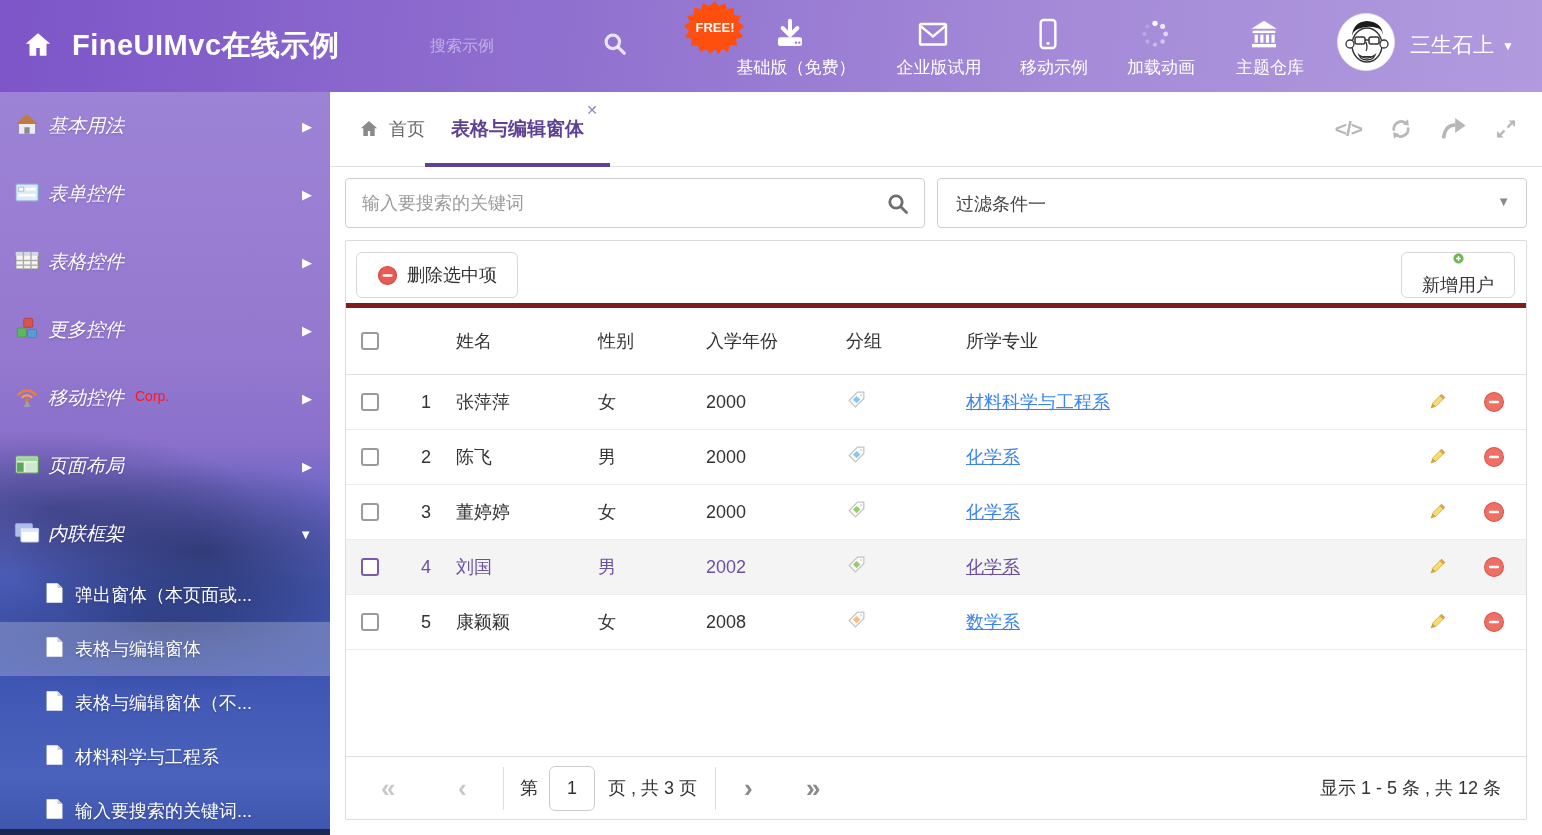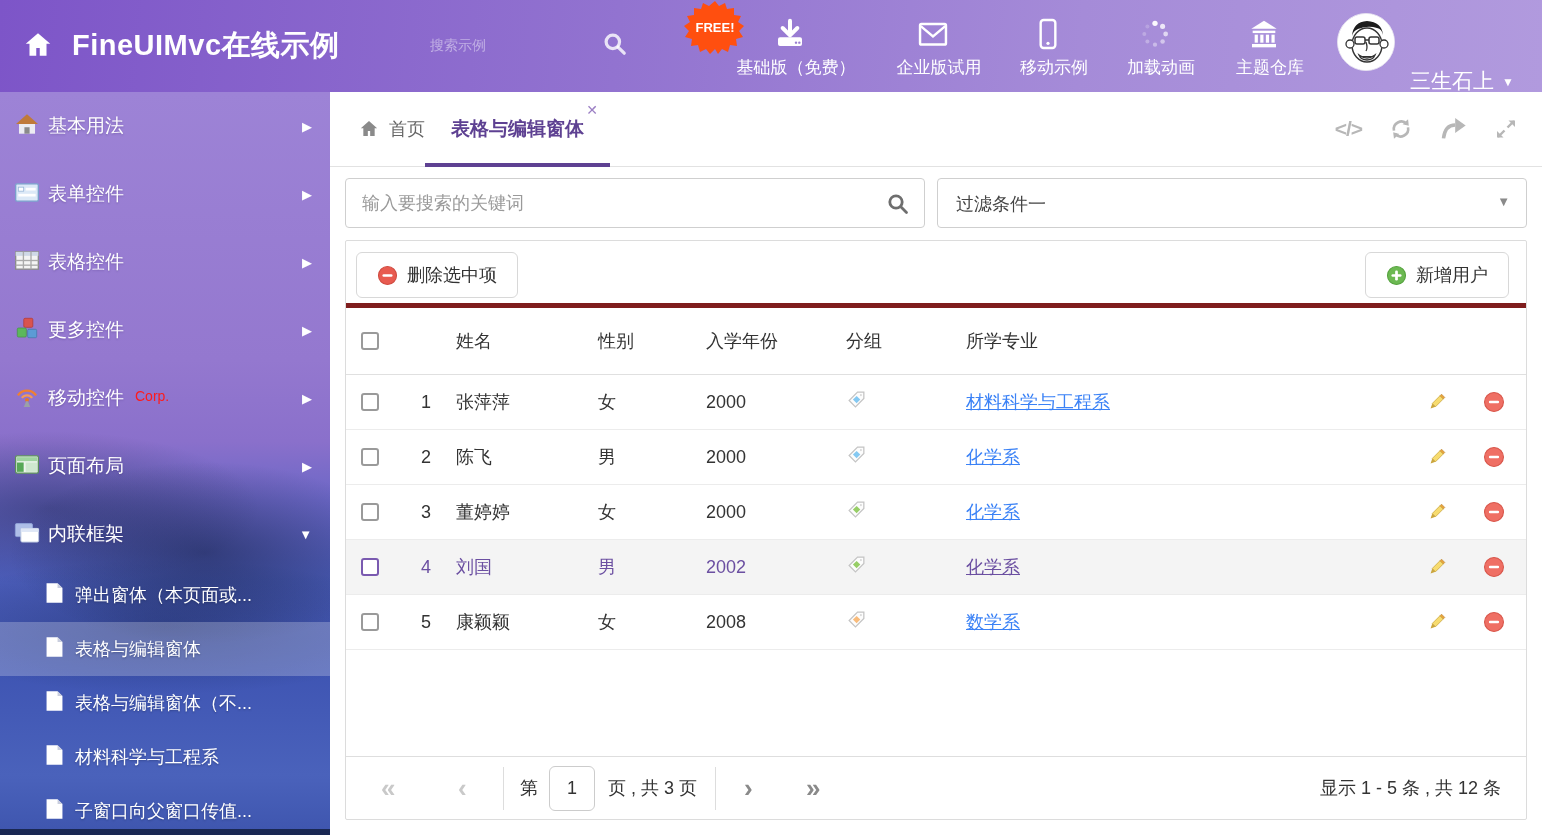--- a/index.html
+++ b/index.html
@@ -6,47 +6,47 @@
   html,body { width:1542px; height:835px; overflow:hidden; background:#fff;
     font-family:"Liberation Sans","DejaVu Sans",sans-serif; }
   .page { position:relative; width:1542px; height:835px; }
 
   
   .hdr { position:absolute; left:0; top:0; width:1542px; height:92px;
     background:linear-gradient(95deg,#7d55c8 0%,#9273d0 40%,#a58bd8 70%,#b19ade 100%); color:#fff; }
   .hdr-home { position:absolute; left:22px; top:30px; cursor:pointer; }
   .hdr-title { position:absolute; left:72px; top:26px; font-size:29px; font-weight:bold; letter-spacing:.5px; }
   .hdr-search-input { position:absolute; left:430px; top:30px; width:165px; height:32px;
-    background:transparent; border:none; outline:none; color:#fff; font-size:14px;font-family:Liberation Mono, monospace; }
+    background:transparent; border:none; outline:none; color:#fff; font-size:16px; }
   .hdr-search-input::placeholder { color:rgba(255,255,255,.45); }
   .hdr-search-icon { position:absolute; left:602px; top:31px; cursor:pointer; }
   .free-badge { position:absolute; left:682px; top:0px; width:66px; height:58px; }
   .free-badge text { font-size:13px; font-weight:bold; fill:#fff; }
   .hdr-nav { position:absolute; top:14px; display:flex; flex-direction:column; align-items:center;
     width:150px; cursor:pointer; }
   .hdr-nav .ico { height:36px; display:flex; align-items:flex-end; justify-content:center; }
   .hdr-nav .lbl { margin-top:6px; font-size:17px; color:#fff; white-space:nowrap;margin-left:12px; }
   .nav-0{left:715px;} .nav-1{left:858px;} .nav-2{left:973px;} .nav-3{left:1080px;} .nav-4{left:1189px;font-family:Liberation Serif, serif;}
   .avatar { position:absolute; left:1337px; top:13px; width:58px; height:58px; border-radius:50%;
     background:#fff; overflow:hidden; cursor:pointer; border:1px solid #e5e0f0; }
-  .hdr-user { position:absolute; left:1410px; top:31px; font-size:21px; color:#fff; cursor:pointer;margin-top:36px; }
+  .hdr-user { position:absolute; left:1410px; top:31px; font-size:21px; color:#fff; cursor:pointer; }
   .hdr-user .caret { font-size:12px; margin-left:8px; vertical-align:2px; }
 
   
   .sidebar { position:absolute; left:0; top:92px; width:330px; height:743px; color:#fff;
     background:
       radial-gradient(ellipse 280px 130px at 62% 62%, rgba(14,24,56,.5), transparent 70%),
       radial-gradient(ellipse 300px 110px at 15% 56%, rgba(14,24,56,.38), transparent 70%),
       radial-gradient(ellipse 340px 90px at 50% 72%, rgba(10,20,50,.30), transparent 75%),
       linear-gradient(180deg,#9d83d6 0%,#9478cf 36%,#8a70cb 47%,#6b67c6 55%,#4a5cb8 66%,#3f55b3 78%,#4a62bb 92%,#3e55ae 100%);
   }
   .side-strip { position:absolute; left:0; bottom:0; width:100%; height:6px; background:rgba(15,27,58,.78); }
   .nav-item { position:relative; height:68px; display:flex; align-items:center; cursor:pointer; }
   .nav-item .nico { position:absolute; left:14px; width:26px; text-align:center; }
-  .nav-item .ntext { position:absolute; left:48px; font-size:19px; text-shadow:0 1px 2px rgba(60,40,110,.35); }
+  .nav-item .ntext { position:absolute; left:48px; font-size:19px; text-shadow:0 1px 2px rgba(60,40,110,.35);font-style:italic; }
   .nav-item .corp { position:absolute; left:135px; top:24px; font-size:14px; color:#ff1a1a;text-align:right; }
   .nav-item .arr { position:absolute; right:18px; font-size:13px; color:#fff; }
   .sub-item { position:relative; height:54px; display:flex; align-items:center; cursor:pointer; }
   .sub-item .fico { position:absolute; left:45px; }
   .sub-item .stext { position:absolute; left:75px; font-size:18px; text-shadow:0 1px 2px rgba(20,30,70,.4); }
   .sub-item.active { background:rgba(255,255,255,.24); }
 
   
   .main { position:absolute; left:330px; top:92px; width:1212px; height:743px; background:#fff; }
 
@@ -74,21 +74,21 @@
   .dd-value { position:absolute; left:18px; top:13px; font-size:18px; color:#444;text-align:center; }
   .dd-caret { position:absolute; right:16px; top:15px; font-size:13px; color:#8a8a8a; }
 
   .panel { position:absolute; left:15px; top:148px; width:1182px; height:580px;
     border:1px solid #dcdcdc; border-radius:2px; background:#fff; }
   .toolbar { position:relative; height:67px; border-bottom:5px solid #7f1d1d; }
   .btn { position:absolute; top:11px; height:46px; display:flex; align-items:center; gap:9px;
     padding:0 20px; background:#fff; border:1px solid #d8d8d8; border-radius:6px;
     font-size:18px; color:#333; cursor:pointer; }
   .btn-del { left:10px; }
-  .btn-add { right:17px; }
+  .btn-add { right:11px;flex-direction:column; }
 
   .grid-head, .grid-row { display:grid;
     grid-template-columns:50px 45px 142px 108px 140px 120px 1fr 52px 64px; align-items:center; }
   .grid-head { height:67px; border-bottom:1px solid #e0e0e0; font-size:18px; color:#333; }
   .grid-row { height:55px; border-bottom:1px solid #ececec; font-size:18px; color:#333; }
   .c-check { padding-left:15px; }
   .checkbox { width:18px; height:18px; border:2px solid #9a9a9a; border-radius:3px; background:#fff; cursor:pointer; }
   .c-num { text-align:right; padding-right:10px; }
   .cell { padding-left:15px; white-space:nowrap; }
   .c-link a { color:#3b82f6; text-decoration:underline; cursor:pointer; }
@@ -344,21 +344,21 @@
       </span>
       <span class="stext">材料科学与工程系</span>
     </div>
     <div class="sub-item">
       <span class="fico">
         <svg width="19" height="22" viewBox="0 0 15 18">
             <path d="M1 1 h9 l4 4 v12 h-13 z" fill="#fff"></path>
             <path d="M10 1 v4 h4 z" fill="#c9cede"></path>
           </svg>
       </span>
-      <span class="stext">子窗口向父窗口传值...</span>
+      <span class="stext">输入要搜索的关键词...</span>
     </div>
 
     <div class="side-strip"></div>
   </div>
 
   <div class="main">
 
     <div class="tabbar">
       <div class="tab-home">
         <svg width="22" height="20" viewBox="0 0 24 24">

